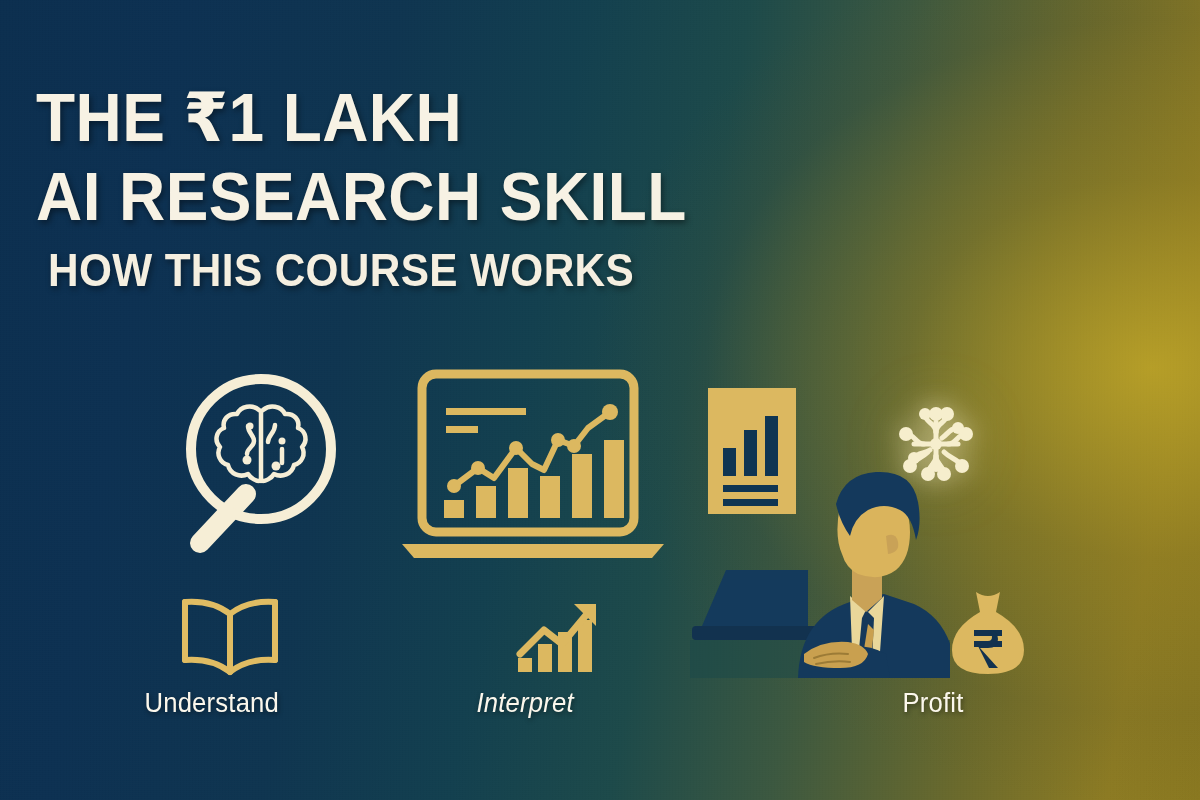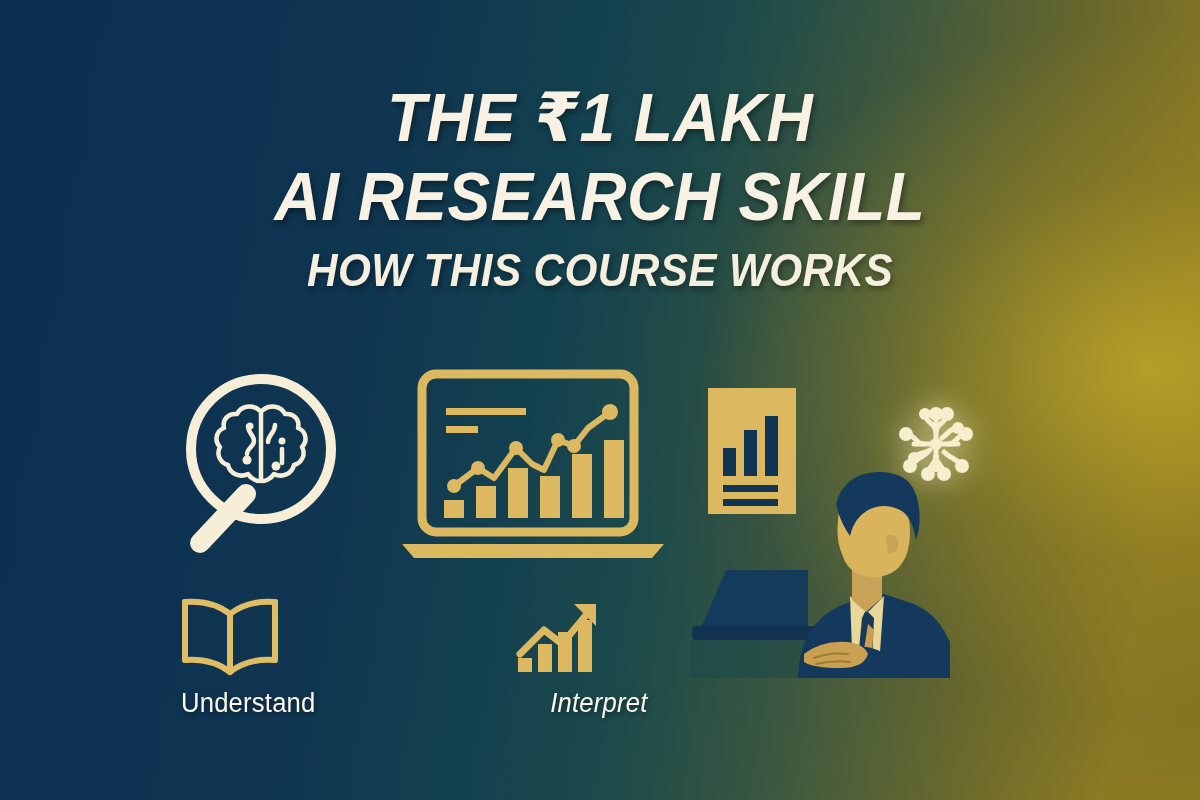--- a/index.html
+++ b/index.html
@@ -34,23 +34,21 @@
     opacity: 0.16;
     background-image:
       repeating-linear-gradient(0deg, rgba(255,255,255,0.035) 0 1px, rgba(0,0,0,0) 1px 2px),
       repeating-linear-gradient(90deg, rgba(0,0,0,0.045) 0 1px, rgba(255,255,255,0) 1px 3px);
   }
   
   #headline {
     position: absolute;
     left: 0; right: 0;
     top: 84px;
-    text-align: center;
     z-index: 5;
-    font-style: italic;
   }
   .title-line {
     color: #f7f2e4;
     font-weight: 700;
     letter-spacing: 0.5px;
     line-height: 0.98;
     text-shadow: 2px 3px 7px rgba(0,0,0,0.42);
     transform: scaleX(0.94);
     white-space: nowrap;
   }
@@ -76,21 +74,21 @@
   
   #steps {
     position: absolute;
     left: 0; top: 596px;
     width: 1200px; height: 160px;
     z-index: 6;
   }
   .step {
     position: absolute;
     width: 180px;
-    text-align: right;
+    text-align: left;
   }
   .step-icon {
     height: 80px;
     display: flex;
     align-items: flex-end;
     justify-content: center;
   }
   .step-label {
     margin-top: 12px;
     color: #fbf7ec;
@@ -274,17 +272,31 @@
             <rect x="62" y="26" width="14" height="52"></rect>
           </g>
           <polyline points="4,60 28,36 46,50 76,14" stroke="#dcb860" stroke-width="7" fill="none" stroke-linejoin="round" stroke-linecap="round"></polyline>
           <path d="M58 10 h22 v22 l-8-8 -6 -6z" fill="#dcb860"></path>
         </svg>
       </div>
       <div class="step-label">Interpret</div>
     </div>
 
 
+    <div class="step" id="step-4">
+      <div class="step-icon">
+        <svg viewBox="0 0 84 90" width="84" height="90">
+          <path d="M30 6 q12 8 24 0 l-4 20 H34z" fill="#dcb860"></path>
+          <path d="M34 26 h16 q28 16 28 38 q0 24-36 24 q-36 0-36-24 q0-22 28-38z" fill="#dcb860"></path>
+          <g fill="#12324f">
+            <rect x="28" y="44" width="28" height="6"></rect>
+            <rect x="28" y="55" width="28" height="6"></rect>
+            <path d="M30 44 h12 q10 0 10 9 q0 9-10 9 h-8 l18 20 h-9 L32 60 v-5 h10 q4 0 4-4 q0-4-4-4H30z"></path>
+          </g>
+        </svg>
+      </div>
+      <div class="step-label">Profit</div>
+    </div>
 
   </div>
 
   <div id="grain"></div>
 </div>
 
 </body></html>

